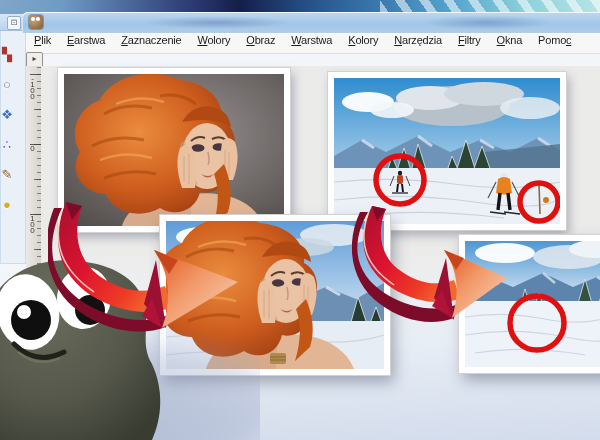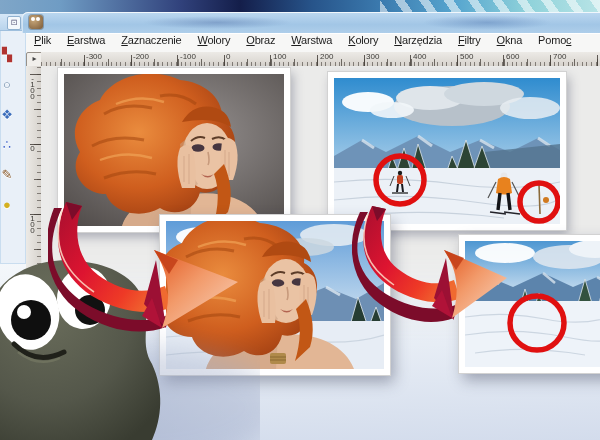--- a/index.html
+++ b/index.html
@@ -135,34 +135,20 @@
 
       <span class="mi"><span></span><u>N</u><span>arzędzia</span></span>
 
       <span class="mi"><span></span><u>F</u><span>iltry</span></span>
 
       <span class="mi"><span></span><u>O</u><span>kna</span></span>
 
       <span class="mi"><span>Pomo</span><u>c</u><span></span></span>
     </div>
   <div class="corner-btn">▸</div>
-  <div class="hruler">
-
-  <span class="hlab" style="left: 43px;">-300</span>
-      <span class="hlab" style="left: 90px;">-200</span>
-      <span class="hlab" style="left: 137px;">-100</span>
-      <span class="hlab" style="left: 183px;">0</span>
-      <span class="hlab" style="left: 230px;">100</span>
-      <span class="hlab" style="left: 277px;">200</span>
-      <span class="hlab" style="left: 323px;">300</span>
-      <span class="hlab" style="left: 370px;">400</span>
-      <span class="hlab" style="left: 417px;">500</span>
-      <span class="hlab" style="left: 463px;">600</span>
-      <span class="hlab" style="left: 510px;">700</span>
-    </div>
   <div class="vruler">
 
   <span class="vlab" style="top: 8px;">-100</span>
       <span class="vlab" style="top: 78px;">0</span>
       <span class="vlab" style="top: 148px;">100</span>
       <span class="vlab" style="top: 218px;">200</span>
     </div>
   <div class="canvas"></div>
 </div>
 

